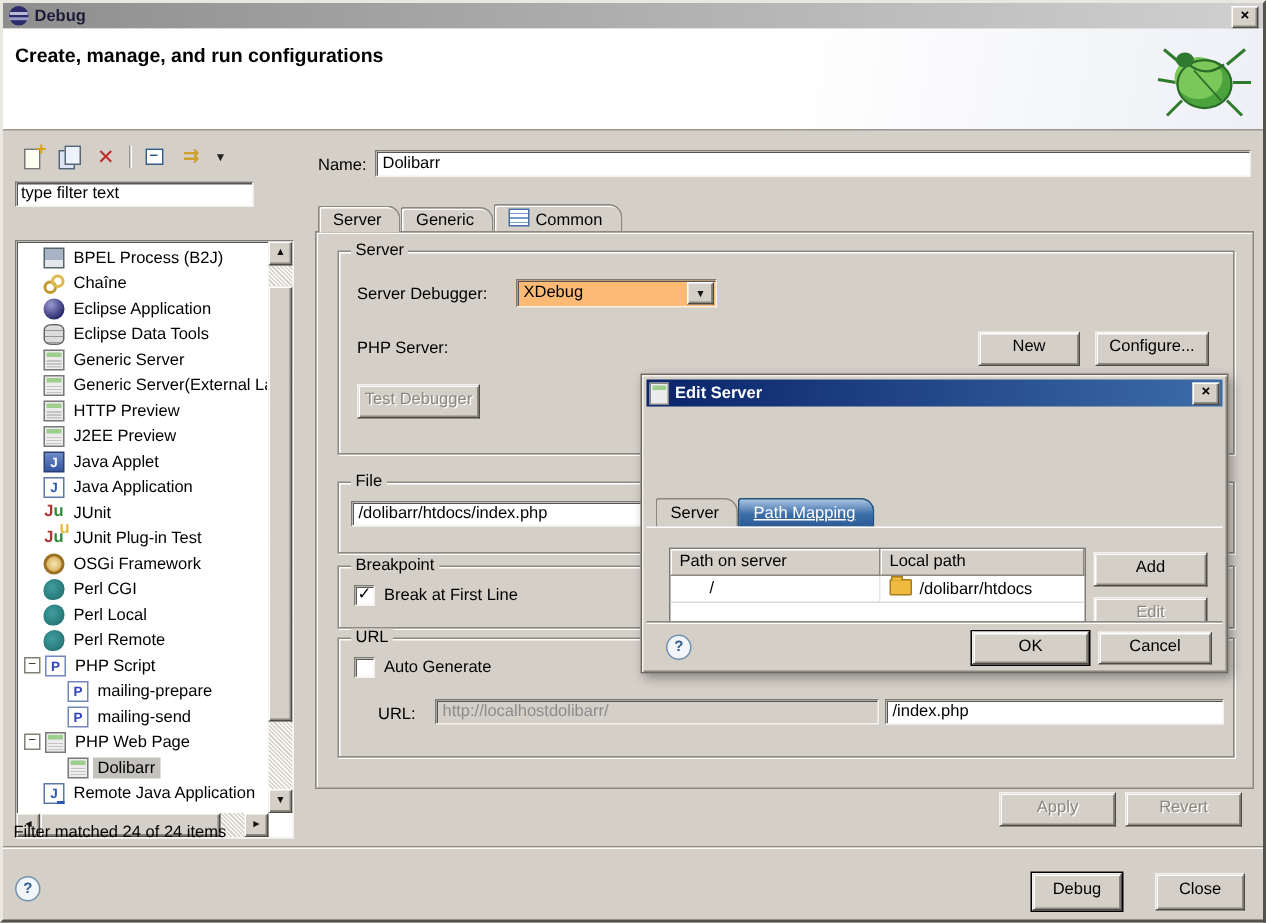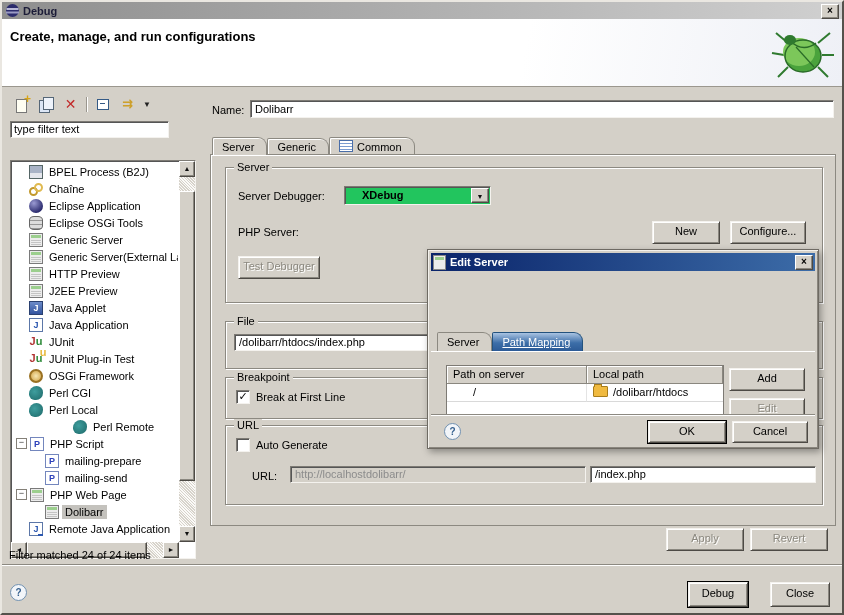--- a/index.html
+++ b/index.html
@@ -7,21 +7,21 @@
   #screen{position:relative;width:844px;height:615px;background:#d4d0c8;border:2px solid;border-color:#eae7e1 #55524c #55524c #eae7e1;box-sizing:border-box;}
 
   
   .sunken{background:#fff;border:1px solid;border-color:#7d7a74 #f4f2ee #f4f2ee #7d7a74;box-shadow:inset 1px 1px 0 #555;}
   .btn{position:absolute;background:#d4d0c8;border:1px solid;border-color:#f4f2ee #4d4a45 #4d4a45 #f4f2ee;box-shadow:inset 1px 1px 0 #fff,inset -1px -1px 0 #8a877f;text-align:center;line-height:19px;font-size:11px;cursor:default;}
   .btn.default{box-shadow:0 0 0 1px #000,inset 1px 1px 0 #fff,inset -1px -1px 0 #8a877f;}
   .btn.disabled{color:#8b887f;text-shadow:1px 1px 0 #fff;}
   .group{position:absolute;border:1px solid #8c8981;box-shadow:inset 1px 1px 0 #fff,1px 1px 0 #fff;}
   .group>.glabel{position:absolute;top:-7px;left:8px;background:#d4d0c8;padding:0 3px;}
   .checkbox{display:inline-block;width:12px;height:12px;background:#fff;border:1px solid;border-color:#7d7a74 #f4f2ee #f4f2ee #7d7a74;box-shadow:inset 1px 1px 0 #555;vertical-align:-2px;text-align:center;line-height:11px;font-weight:bold;font-size:11px;}
-  .combo{position:absolute;background:#22c55e;border:1px solid;border-color:#7d7a74 #f4f2ee #f4f2ee #7d7a74;box-shadow:inset 1px 1px 0 #555;line-height:17px;padding-left:17px;white-space:nowrap;overflow:hidden;font-weight:bold;}
+  .combo{position:absolute;background:#fdba74;border:1px solid;border-color:#7d7a74 #f4f2ee #f4f2ee #7d7a74;box-shadow:inset 1px 1px 0 #555;line-height:17px;padding-left:4px;white-space:nowrap;overflow:hidden;}
   .combo .cbtn{position:absolute;top:1px;right:1px;bottom:1px;width:16px;background:#d4d0c8;border:1px solid;border-color:#fff #4d4a45 #4d4a45 #fff;box-shadow:inset -1px -1px 0 #8a877f;text-align:center;font-size:7px;line-height:15px;color:#111;}
   .helpicon{position:absolute;width:15px;height:15px;border:1px solid #7191b1;border-radius:50%;background:#f2f5f9;color:#35608e;font-weight:bold;font-size:10px;line-height:15px;text-align:center;}
   .etchline{position:absolute;left:0;right:0;height:0;border-top:1px solid #8c8981;border-bottom:1px solid #fff;}
 
   
   #titlebar{position:absolute;left:0;top:0;width:100%;height:17px;background:linear-gradient(to right,#8e8e8e,#d0d0d0);display:flex;align-items:center;}
   #titlebar .ttext{font-weight:bold;color:#1c1c38;margin-left:3px;}
   .winx{position:absolute;top:2px;right:3px;width:16px;height:13px;background:#d4d0c8;border:1px solid;border-color:#fff #4d4a45 #4d4a45 #fff;box-shadow:inset -1px -1px 0 #8a877f;font-size:10px;font-weight:bold;line-height:12px;text-align:center;color:#000;}
 
   
@@ -209,21 +209,21 @@
             <span class="tlabel">Chaîne</span>
           </div>
           <div class="tree-row" style="padding-left: 4px;">
             <span class="exp-spacer"></span>
             <span class="ti ti-eclipse"></span>
             <span class="tlabel">Eclipse Application</span>
           </div>
           <div class="tree-row" style="padding-left: 4px;">
             <span class="exp-spacer"></span>
             <span class="ti ti-database"></span>
-            <span class="tlabel">Eclipse OSGi Tools</span>
+            <span class="tlabel">Eclipse Data Tools</span>
           </div>
           <div class="tree-row" style="padding-left: 4px;">
             <span class="exp-spacer"></span>
             <span class="ti ti-server"></span>
             <span class="tlabel">Generic Server</span>
           </div>
           <div class="tree-row" style="padding-left: 4px;">
             <span class="exp-spacer"></span>
             <span class="ti ti-server"></span>
             <span class="tlabel">Generic Server(External La</span>
@@ -266,21 +266,21 @@
           <div class="tree-row" style="padding-left: 4px;">
             <span class="exp-spacer"></span>
             <span class="ti ti-perl"></span>
             <span class="tlabel">Perl CGI</span>
           </div>
           <div class="tree-row" style="padding-left: 4px;">
             <span class="exp-spacer"></span>
             <span class="ti ti-perl"></span>
             <span class="tlabel">Perl Local</span>
           </div>
-          <div class="tree-row" style="padding-left: 4px; margin-left: 44px;">
+          <div class="tree-row" style="padding-left: 4px;">
             <span class="exp-spacer"></span>
             <span class="ti ti-perl"></span>
             <span class="tlabel">Perl Remote</span>
           </div>
           <div class="tree-row" style="padding-left: 4px;">
             <span class="expander">−</span>
             <span class="ti ti-php"></span>
             <span class="tlabel">PHP Script</span>
           </div>
           <div class="tree-row" style="padding-left: 20px;">

